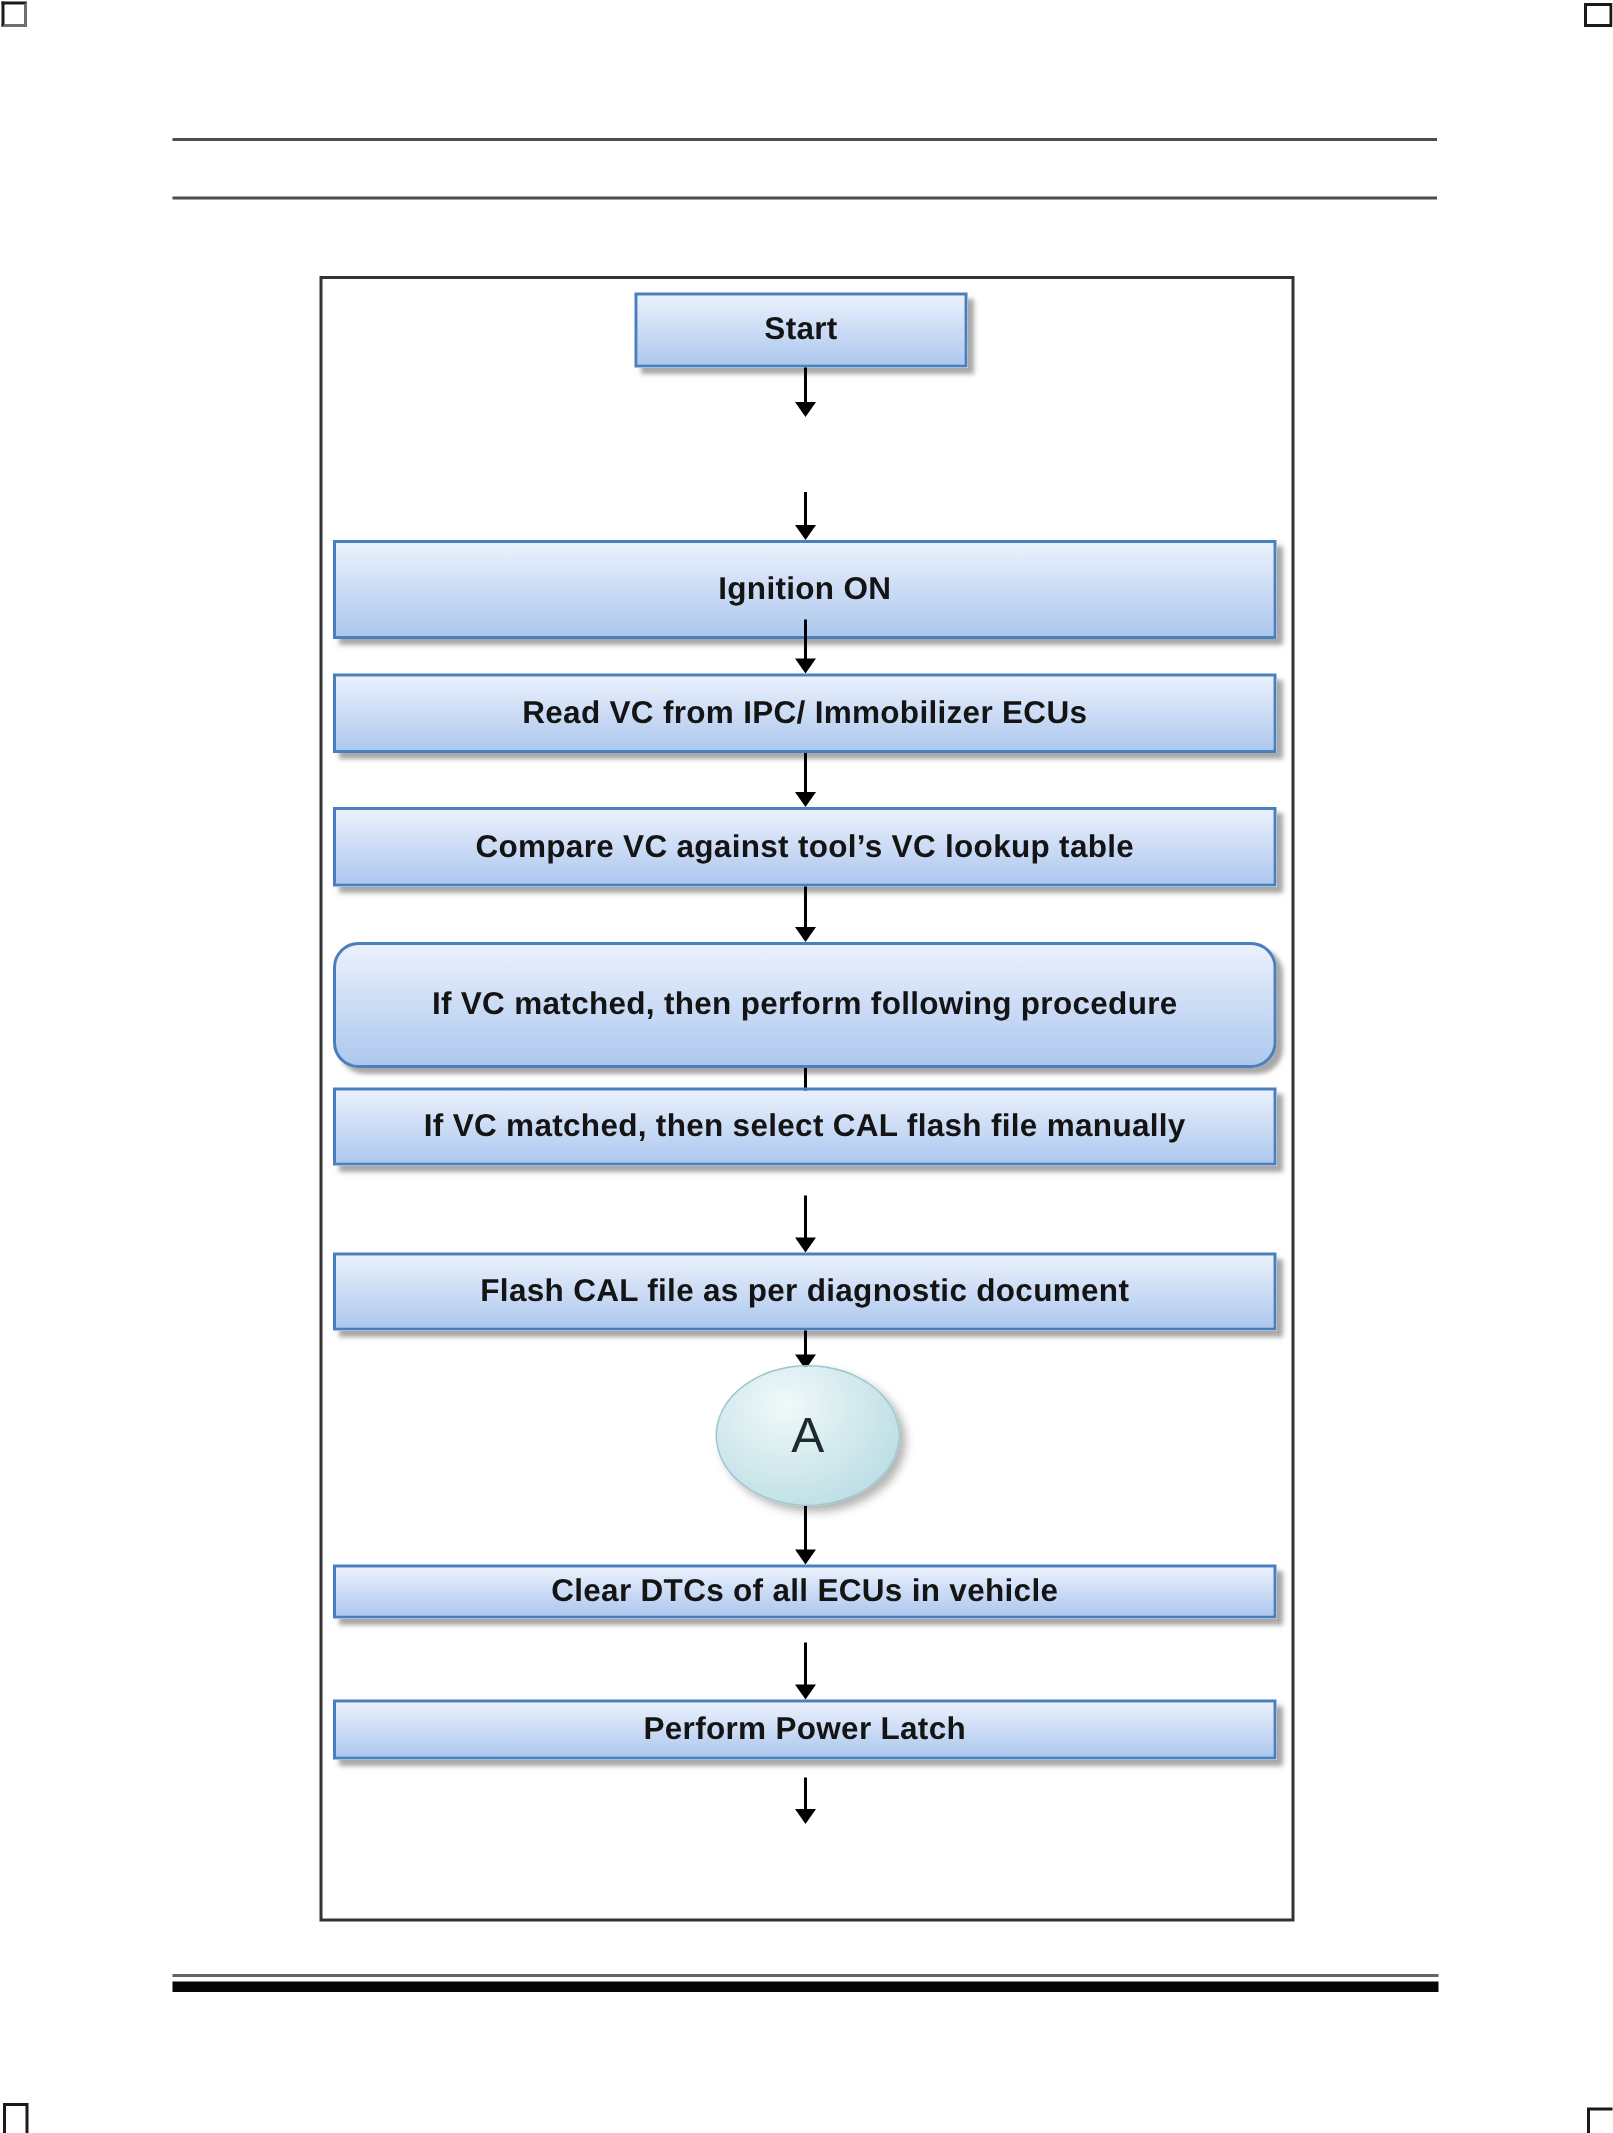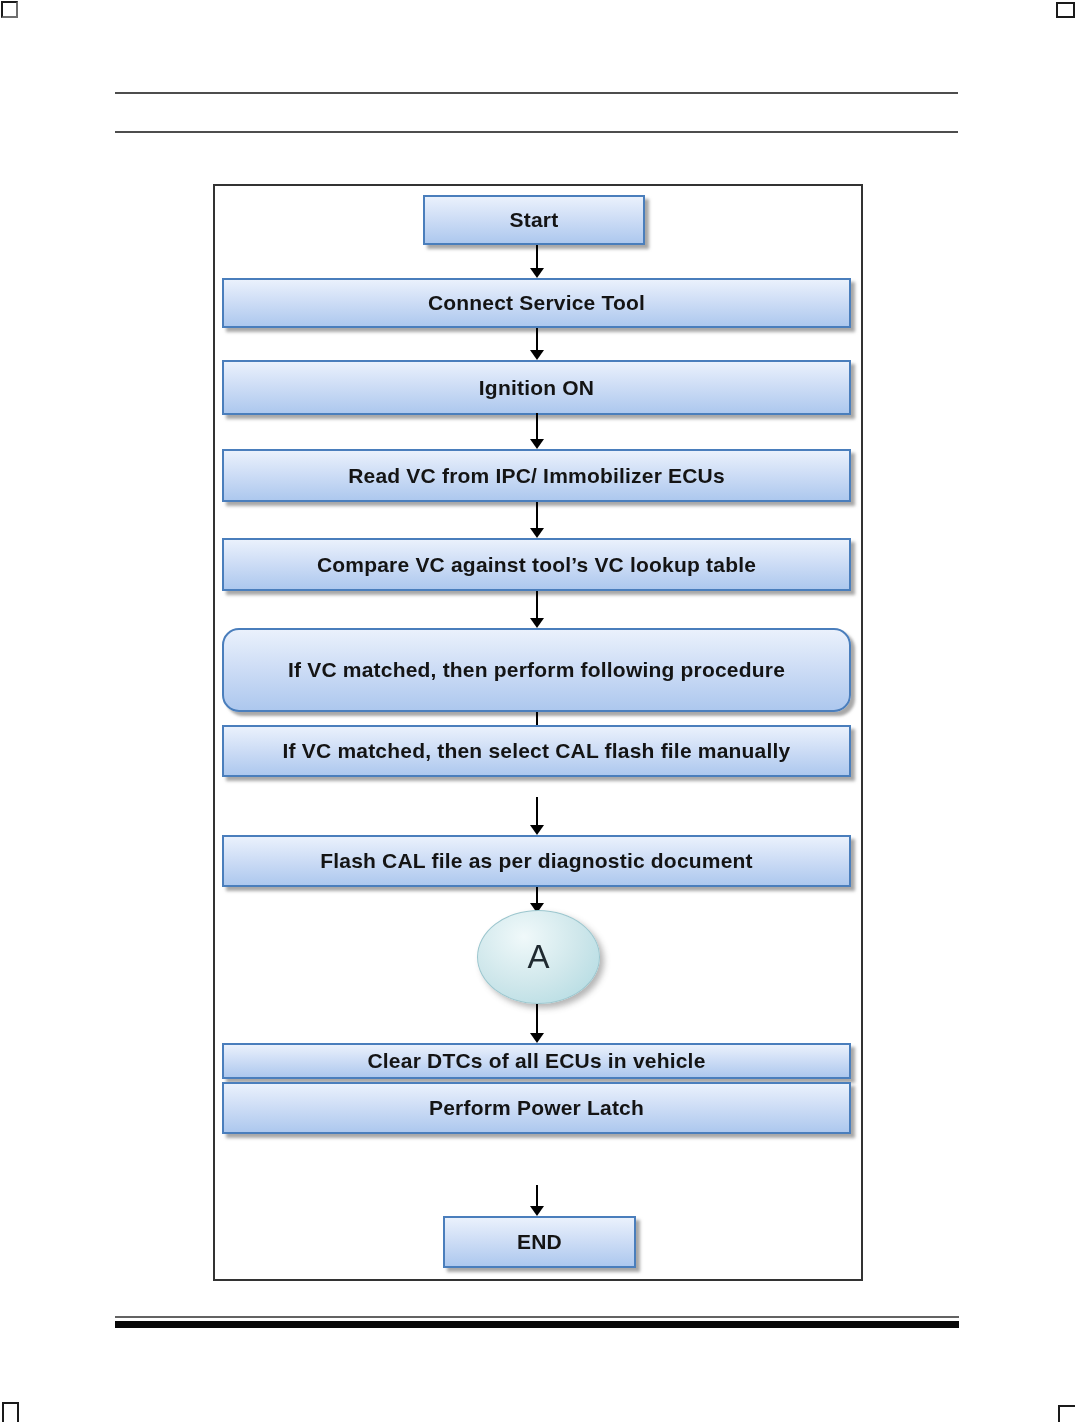--- a/index.html
+++ b/index.html
@@ -71,30 +71,27 @@
 
   <div class="node box" style="left:208px;top:9px;width:222px;height:50px;">
     <span class="node-label">Start</span>
   </div>
 
   <div class="arrow" style="left:315px;top:59px;height:33px;">
     <span class="shaft"></span>
       <span class="head"></span>
   </div>
 
-  <div class="node box" style="left:7px;top:92px;width:629px;height:50px;">
-    <span class="node-label">Connect Service Tool</span>
-  </div>
 
   <div class="arrow" style="left:315px;top:142px;height:32px;">
     <span class="shaft"></span>
       <span class="head"></span>
   </div>
 
-  <div class="node box" style="left:7px;top:174px;width:629px;height:55px;">
+  <div class="node box" style="left:7px;top:174px;width:629px;height:66px;">
     <span class="node-label">Ignition ON</span>
   </div>
 
   <div class="arrow" style="left:315px;top:227px;height:36px;">
     <span class="shaft"></span>
       <span class="head"></span>
   </div>
 
   <div class="node box" style="left:7px;top:263px;width:629px;height:53px;justify-content:center;">
     <span class="node-label">Read VC from IPC/ Immobilizer ECUs</span>
@@ -152,26 +149,23 @@
 
   <div class="node box" style="left:7px;top:857px;width:629px;height:36px;">
     <span class="node-label">Clear DTCs of all ECUs in vehicle</span>
   </div>
 
   <div class="arrow" style="left:315px;top:909px;height:38px;">
     <span class="shaft"></span>
       <span class="head"></span>
   </div>
 
-  <div class="node box" style="left:7px;top:896px;width:629px;height:52px;text-align:center;">
+  <div class="node box" style="left:7px;top:947px;width:629px;height:40px;text-align:center;">
     <span class="node-label">Perform Power Latch</span>
   </div>
 
   <div class="arrow" style="left:315px;top:999px;height:31px;">
     <span class="shaft"></span>
       <span class="head"></span>
   </div>
 
-  <div class="node box" style="left:228px;top:1030px;width:193px;height:52px;">
-    <span class="node-label">END</span>
-  </div>
 
 </div>
 
 </body></html>

